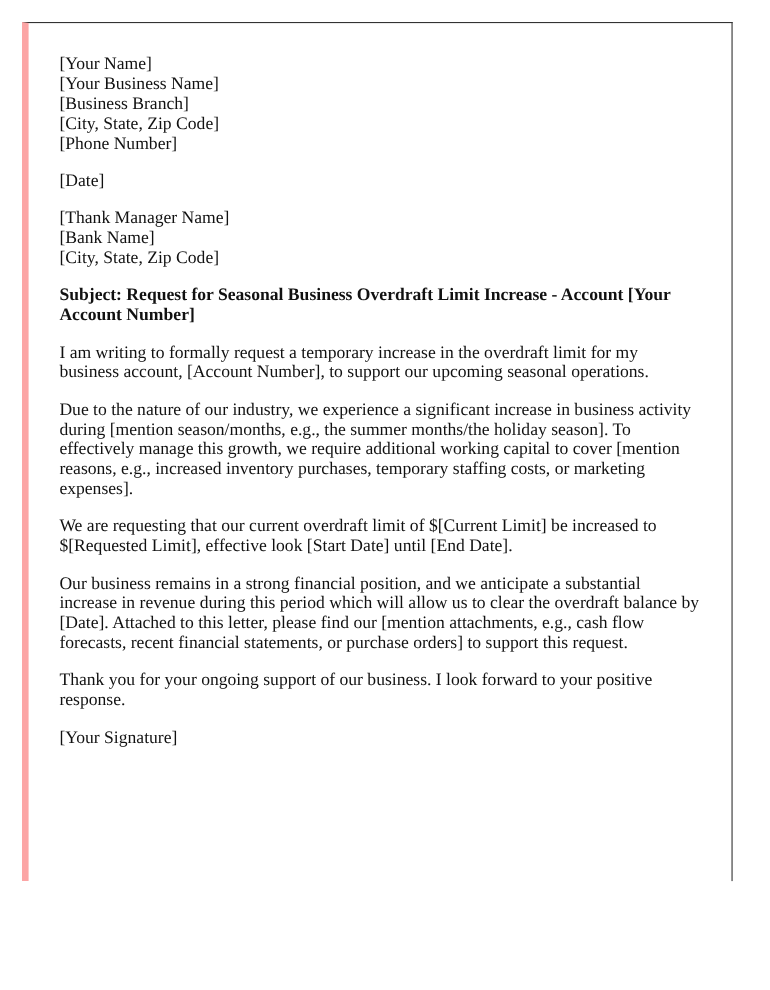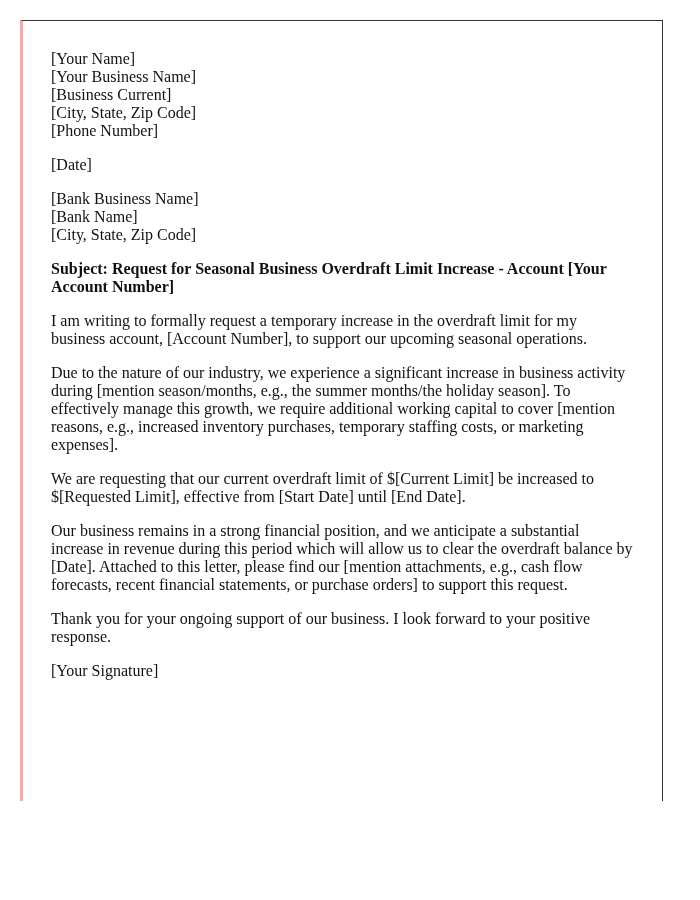--- a/index.html
+++ b/index.html
@@ -15,21 +15,21 @@
       font-family: "Liberation Serif", "DejaVu Serif", serif;
       color: #111111;
     }
     .page {
       position: absolute;
       left: 20px;
       top: 20px;
       width: 639px;
       height: 780px;
       border-top: 1px solid #333333;
-      border-left: 3px solid #fca5a5;
+      border-left: 6px solid #fca5a5;
       border-right: 1px solid #333333;
       box-sizing: content-box;
       overflow: hidden;
     }
     .content {
       position: absolute;
       left: 28px;
       top: 29px;
       width: 584px;
       font-size: 16px;
@@ -51,41 +51,41 @@
   </style>
 </head>
 <body>
 
 <div class="page">
   <div class="content">
 
     <div class="block">
       <span class="line">[Your Name]</span>
       <span class="line">[Your Business Name]</span>
-      <span class="line">[Business Current]</span>
+      <span class="line">[Business Branch]</span>
       <span class="line">[City, State, Zip Code]</span>
       <span class="line">[Phone Number]</span>
     </div>
 
     <div class="block">
       <span class="line">[Date]</span>
     </div>
 
     <div class="block">
-      <span class="line">[Bank Business Name]</span>
+      <span class="line">[Thank Manager Name]</span>
       <span class="line">[Bank Name]</span>
       <span class="line">[City, State, Zip Code]</span>
     </div>
 
     <p class="subject">Subject: Request for Seasonal Business Overdraft Limit Increase - Account [Your Account Number]</p>
 
 
     <p>I am writing to formally request a temporary increase in the overdraft limit for my business account, [Account Number], to support our upcoming seasonal operations.</p>
     <p>Due to the nature of our industry, we experience a significant increase in business activity during [mention season/months, e.g., the summer months/the holiday season]. To effectively manage this growth, we require additional working capital to cover [mention reasons, e.g., increased inventory purchases, temporary staffing costs, or marketing expenses].</p>
-    <p>We are requesting that our current overdraft limit of $[Current Limit] be increased to $[Requested Limit], effective from [Start Date] until [End Date].</p>
+    <p>We are requesting that our current overdraft limit of $[Current Limit] be increased to $[Requested Limit], effective look [Start Date] until [End Date].</p>
     <p>Our business remains in a strong financial position, and we anticipate a substantial increase in revenue during this period which will allow us to clear the overdraft balance by [Date]. Attached to this letter, please find our [mention attachments, e.g., cash flow forecasts, recent financial statements, or purchase orders] to support this request.</p>
     <p>Thank you for your ongoing support of our business. I look forward to your positive response.</p>
 
 
     <p>[Your Signature]</p>
 
   </div>
 </div>
 
 </body></html>

